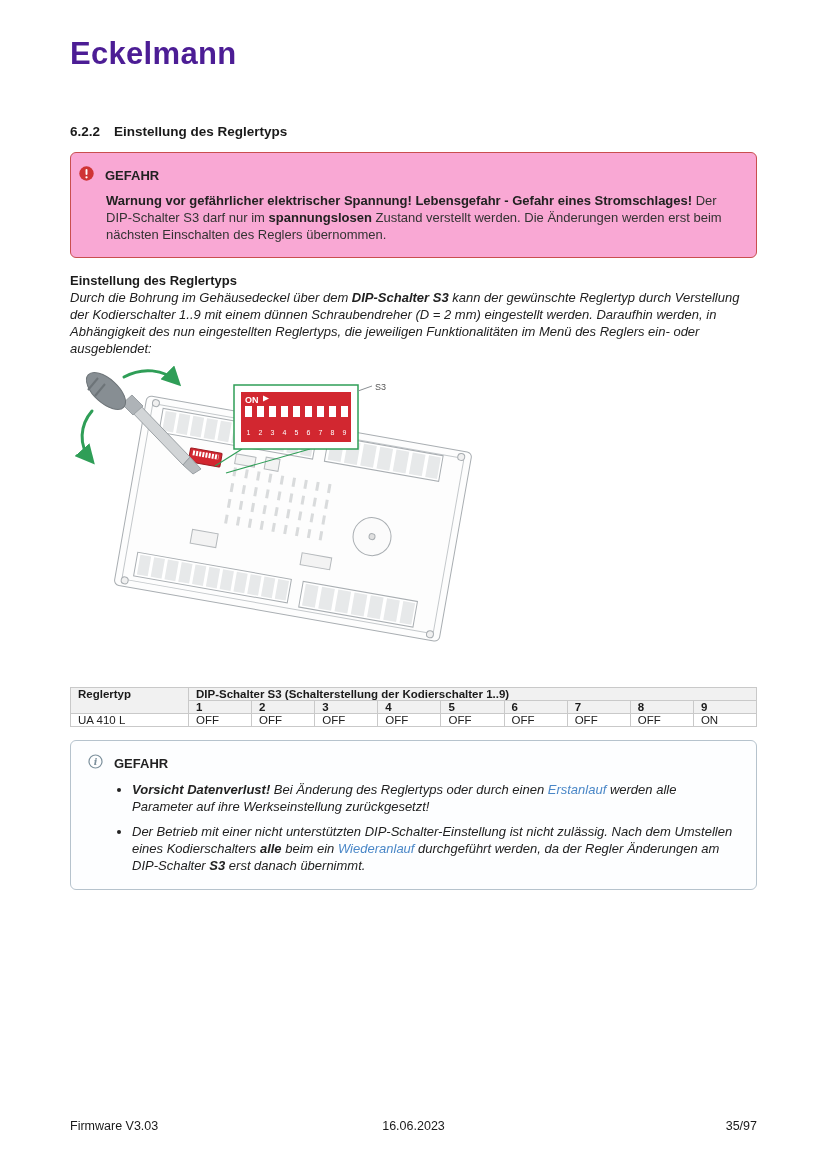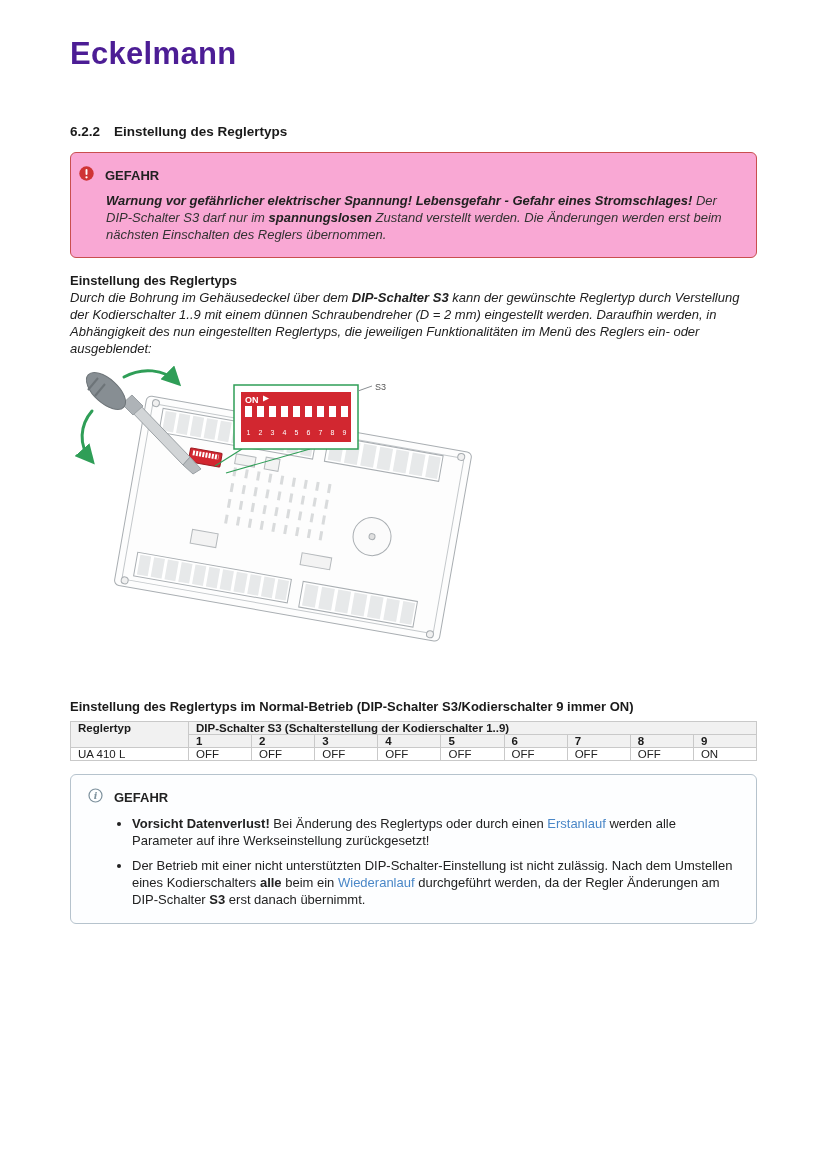--- a/index.html
+++ b/index.html
@@ -12,36 +12,36 @@
 
   .logo { margin-top:36px; font-size:31px; font-weight:700; color:#4c1d95; letter-spacing:0.3px; }
 
   .sec-heading { margin-top:52px; font-size:13.5px; font-weight:700; }
   .sec-heading .num { margin-right:14px; }
 
   .alert { margin-top:13px; border-radius:6px; padding:13px 16px 14px 17px; }
   .alert.danger { border:1.5px solid #c94f4f; background:#f9a8d4;padding-left:8px; }
   .alert.note   { border:1.5px solid #b6c3cd; background:#fdfeff; }
   .alert-head { display:flex; align-items:center; gap:11px; font-weight:700; font-size:13px; color:#222; }
-  .alert-body { margin:8px 0 0 27px; font-size:13px; line-height:17px; color:#333;font-style:italic; }
+  .alert-body { margin:8px 0 0 27px; font-size:13px; line-height:17px; color:#333; }
   .alert-body strong, .intro strong, .note li strong { color:#222; }
 
   .para-heading { margin-top:15px; font-size:13px; font-weight:700; }
   .intro { margin:1px 0 0 0; font-size:13px; line-height:17px; color:#222;font-style:italic; }
 
   .figure { margin:8px 0 0 4px; }
 
   .table-heading { margin:12px 0 7px 0; font-size:13px; font-weight:700; }
   table.dip { border-collapse:collapse; width:100%; font-size:11.5px; table-layout:fixed; }
   .dip th, .dip td { border:1px solid #c9c9c9; padding:0 7px; text-align:left; vertical-align:top; }
   .dip th { background:#f1f1f1; font-weight:700; }
   .dip td { font-weight:400; color:#222; }
 
   .note ul { margin:9px 0 0 0; padding-left:44px; font-size:13px; line-height:17px; color:#222; }
-  .note li { margin:8px 0 1px 0; }
+  .note li { margin:8px 0 1px 0;font-style:italic; }
 
   a.doclink { color:#4a87c7; text-decoration:none; cursor:pointer; }
 
   .footer { position:absolute; left:70px; width:687px; top:1119px; display:flex; font-size:12.5px; color:#1a1a1a; }
   .footer .l { flex:1; text-align:left; }
   .footer .c { flex:1; text-align:center; }
   .footer .r { flex:1; text-align:right; }
 </style>
 </head>
 <body>
@@ -162,21 +162,20 @@
               <text x="258.5" y="70">8</text>
               <text x="270.5" y="70">9</text>
             </g>
           </g>
           <line x1="284" y1="26" x2="298" y2="21" stroke="#8a8f93" stroke-width="1"></line>
           <text x="301" y="25" font-size="9" fill="#555555" font-family="Liberation Sans, sans-serif">S3</text>
         </g>
       </svg>
     </div>
 
-    <div class="table-heading">Einstellung des Reglertyps im Normal-Betrieb (DIP-Schalter S3/Kodierschalter 9 immer ON)</div>
 
     <table class="dip">
       <colgroup>
         <col style="width:118px">
         <col>
           <col>
           <col>
           <col>
           <col>
           <col>
@@ -226,13 +225,18 @@
         <span>GEFAHR</span>
       </div>
       <ul>
         <li><strong>Vorsicht Datenverlust!</strong><span> Bei Änderung des Reglertyps oder durch einen </span><a class="doclink">Erstanlauf</a><span> werden alle Parameter auf ihre Werkseinstellung zurückgesetzt!</span></li>
         <li><span>Der Betrieb mit einer nicht unterstützten DIP-Schalter-Einstellung ist nicht zulässig. Nach dem Umstellen eines Kodierschalters </span><strong>alle</strong><span> beim ein </span><a class="doclink">Wiederanlauf</a><span> durchgeführt werden, da der Regler Änderungen am DIP-Schalter </span><strong>S3</strong><span> erst danach übernimmt.</span></li>
       </ul>
     </div>
 
   </div>
 
+  <div class="footer">
+    <span class="l">Firmware V3.03</span>
+    <span class="c">16.06.2023</span>
+    <span class="r">35/97</span>
+  </div>
 </div>
 
 </body></html>

